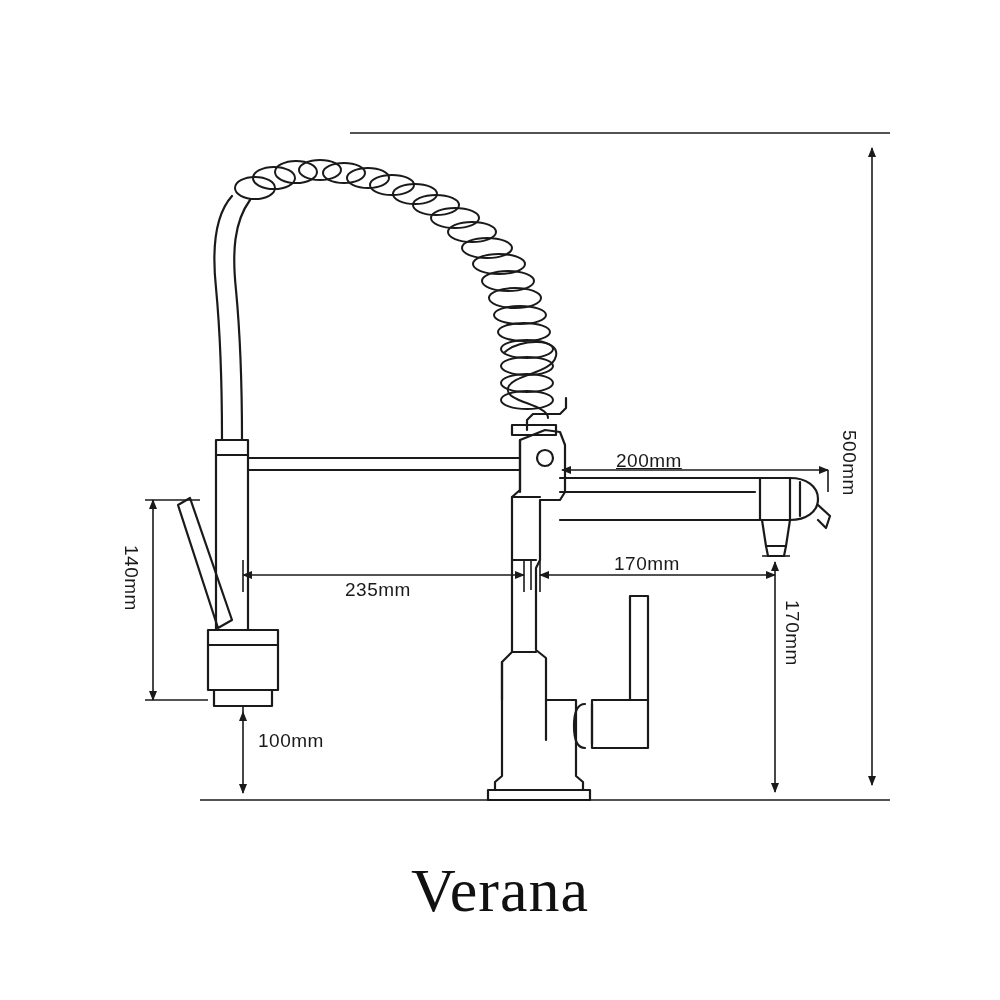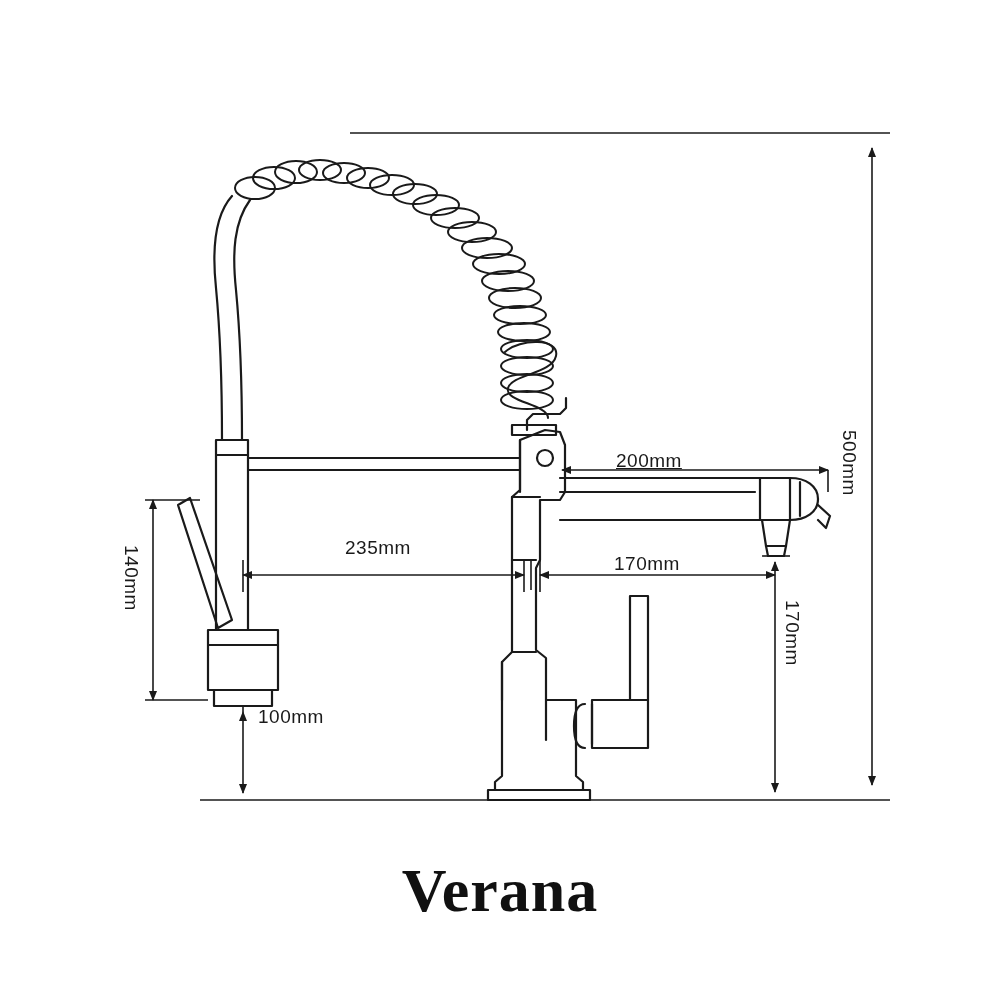--- a/index.html
+++ b/index.html
@@ -39,21 +39,21 @@
     transform-origin: left top;
   }
   .brand {
     position: absolute;
     left: 0;
     top: 855px;
     width: 1000px;
     text-align: center;
     font-family: "Liberation Serif", serif;
     font-size: 62px;
-    font-weight: bold;
+    font-weight: normal;
     color: #111111;
     letter-spacing: 1px;
   }
 </style>
 </head>
 <body>
 
 <div id="stage">
 
   <svg id="drawing" viewBox="0 0 1000 1000">
@@ -174,23 +174,23 @@
       <line x1="540" y1="560" x2="540" y2="592"></line>
     </g>
   </svg>
 
   <div class="dim-label vert" style="left:860px; top:430px; transform: rotate(90deg);">500mm</div>
 
   <div class="dim-label" style="left:616px; top:450px;text-decoration:underline;">200mm</div>
 
   <div class="dim-label vert" style="left:142px; top:545px; transform: rotate(90deg);">140mm</div>
 
-  <div class="dim-label" style="left:345px; top:537px;">235mm</div>
+  <div class="dim-label" style="left:345px; top:579px;">235mm</div>
 
   <div class="dim-label" style="left:614px; top:553px;">170mm</div>
 
   <div class="dim-label vert" style="left:803px; top:600px; transform: rotate(90deg);">170mm</div>
 
-  <div class="dim-label" style="left:258px; top:706px;">100mm</div>
+  <div class="dim-label" style="left:258px; top:730px;">100mm</div>
 
   <div class="brand">Verana</div>
 
 </div>
 
 </body></html>

